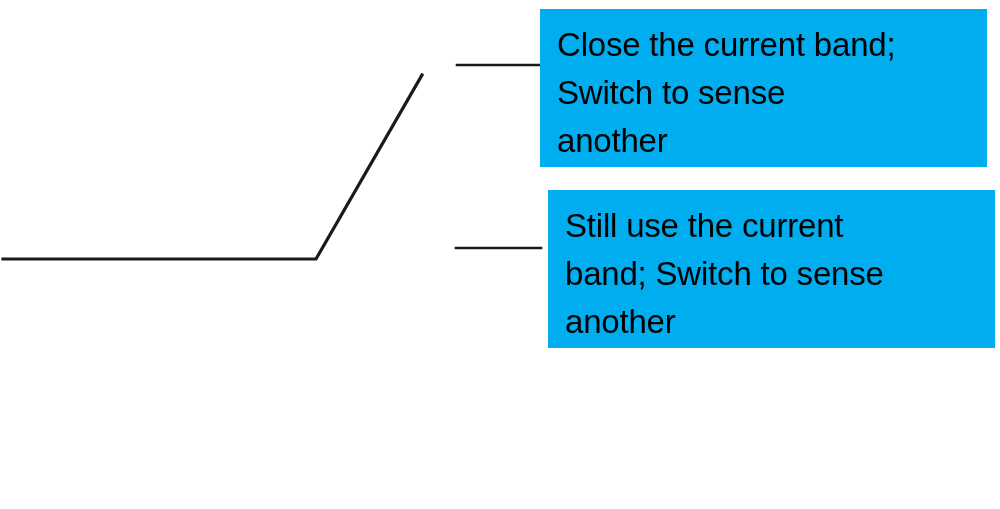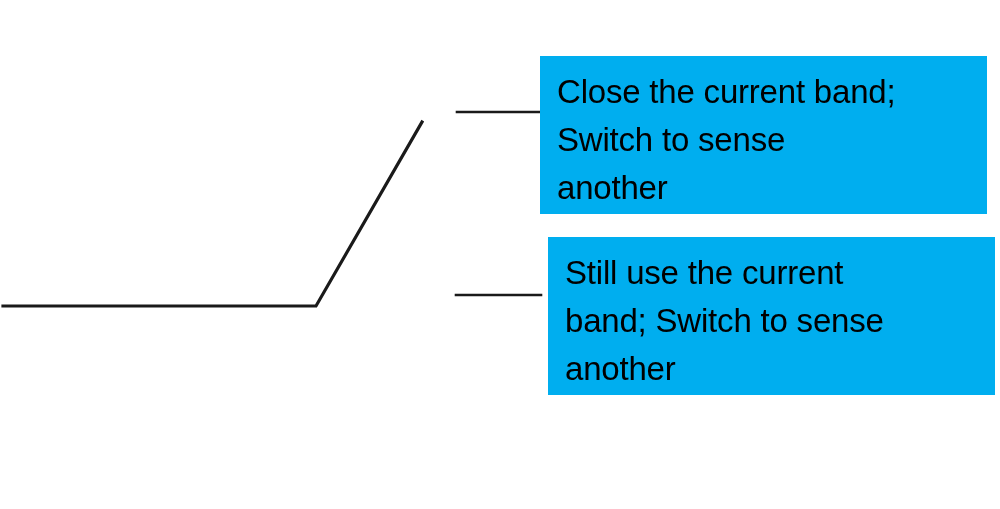--- a/index.html
+++ b/index.html
@@ -10,21 +10,20 @@
   }
   body {
     font-family: "Liberation Sans", sans-serif;
   }
   #canvas {
     position: relative;
     width: 1000px;
     height: 377px;
     background: #ffffff;
     overflow: hidden;
-    margin-top: 47px;
   }
   #signal-svg {
     position: absolute;
     left: 0;
     top: 0;
     width: 1000px;
     height: 509px;
     pointer-events: none;
   }
   .callout-box {

